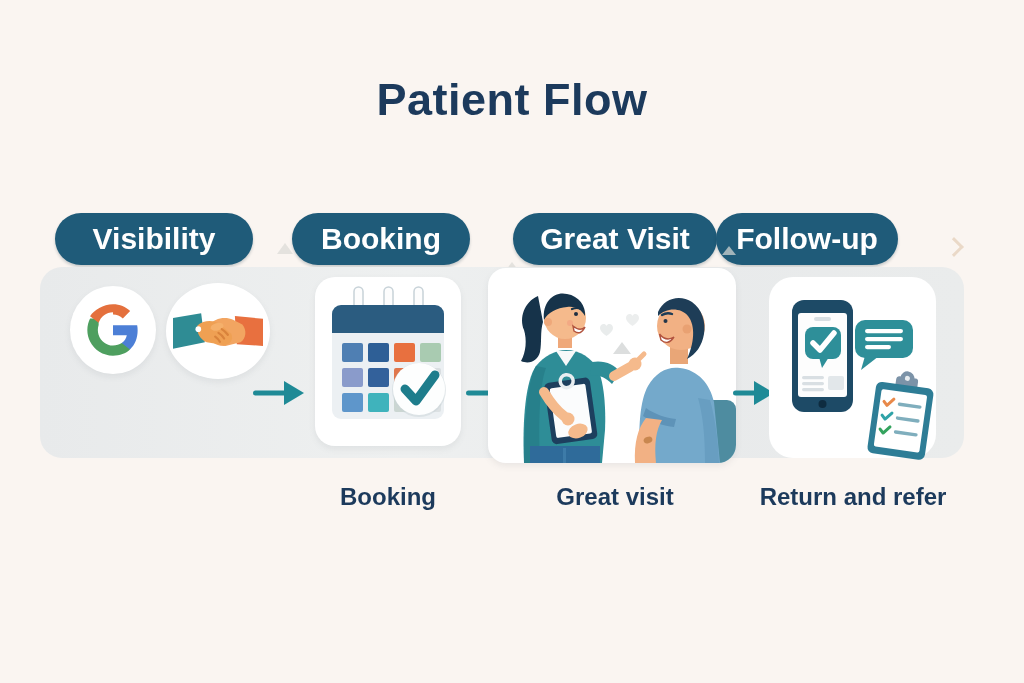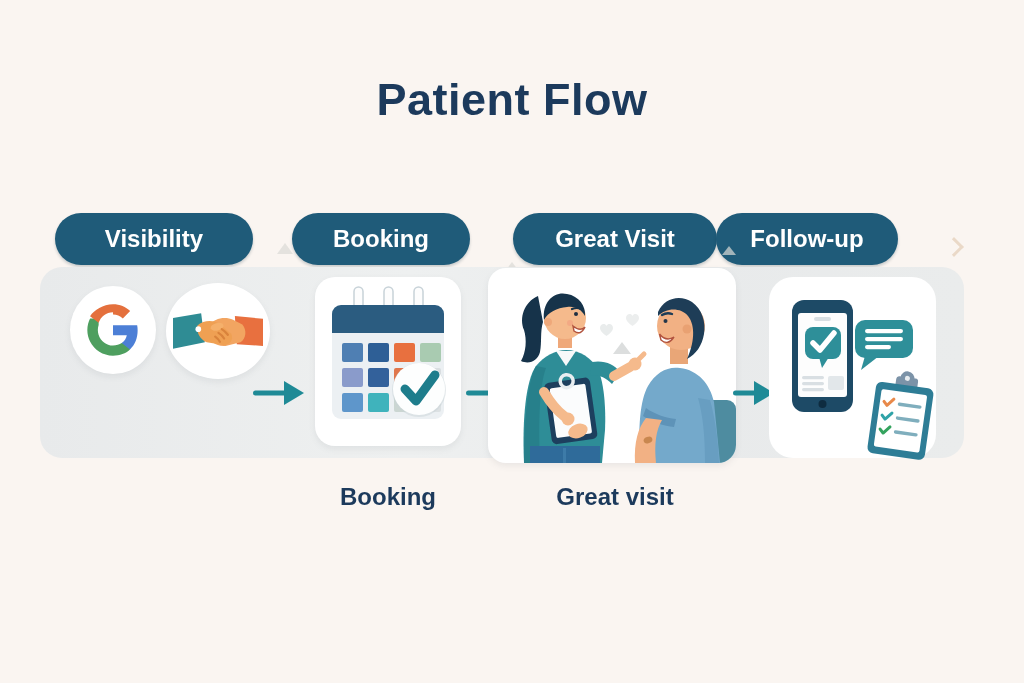--- a/index.html
+++ b/index.html
@@ -8,21 +8,21 @@
   }
   html,body{margin:0;padding:0;}
   #canvas{position:relative;width:1024px;height:683px;background:var(--page_bg);
     overflow:hidden;font-family:"Liberation Sans",sans-serif;}
   .title{position:absolute;left:0;right:0;top:74px;text-align:center;
     font-size:45px;font-weight:600;color:var(--navy_text);letter-spacing:.5px;}
   .band{position:absolute;left:40px;top:267px;width:924px;height:191px;
     background:linear-gradient(90deg,#E8EAEB,#EEF0F0 40%,#E8EAEB 70%,#EAECEC);
     border-radius:22px;}
   .pill{position:absolute;top:213px;height:52px;background:var(--pill_bg);
-    border-radius:27px;color:var(--pill_text);font-weight:700;font-size:24px;
+    border-radius:27px;color:var(--pill_text);font-weight:700;font-size:30px;
     display:flex;align-items:center;justify-content:center;
     box-shadow:0 2px 3px rgba(20,50,70,.22);}
   #pill-visibility{left:55px;width:198px}
   #pill-booking{left:292px;width:178px}
   #pill-great-visit{left:513px;width:204px}
   #pill-follow-up{left:716px;width:182px}
   .caption{position:absolute;top:483px;transform:translateX(-50%);font-size:24px;
     font-weight:600;color:var(--navy_text);white-space:nowrap;}
   #cap-booking{left:388px}#cap-great-visit{left:615px}#cap-follow-up{left:853px}
   .iconwrap{position:absolute;background:var(--card_bg);
@@ -223,14 +223,15 @@
       <path d="M113 141 l3.5 3.5 l6 -7" stroke="#2FA3A8" stroke-width="3" fill="none" stroke-linecap="round" stroke-linejoin="round"></path>
       <path d="M113 155 l3.5 3.5 l6 -7" stroke="#34A35E" stroke-width="3" fill="none" stroke-linecap="round" stroke-linejoin="round"></path>
       <rect x="127" y="126" width="24" height="3.4" rx="1.7" fill="#7FAEBD"></rect>
       <rect x="127" y="140" width="24" height="3.4" rx="1.7" fill="#7FAEBD"></rect>
       <rect x="127" y="154" width="24" height="3.4" rx="1.7" fill="#7FAEBD"></rect>
     </g>
   </svg>
 
   <div class="caption" id="cap-booking">Booking</div>
   <div class="caption" id="cap-great-visit">Great visit</div>
+  <div class="caption" id="cap-follow-up">Return and refer</div>
 
 </div>
 
 </body></html>

